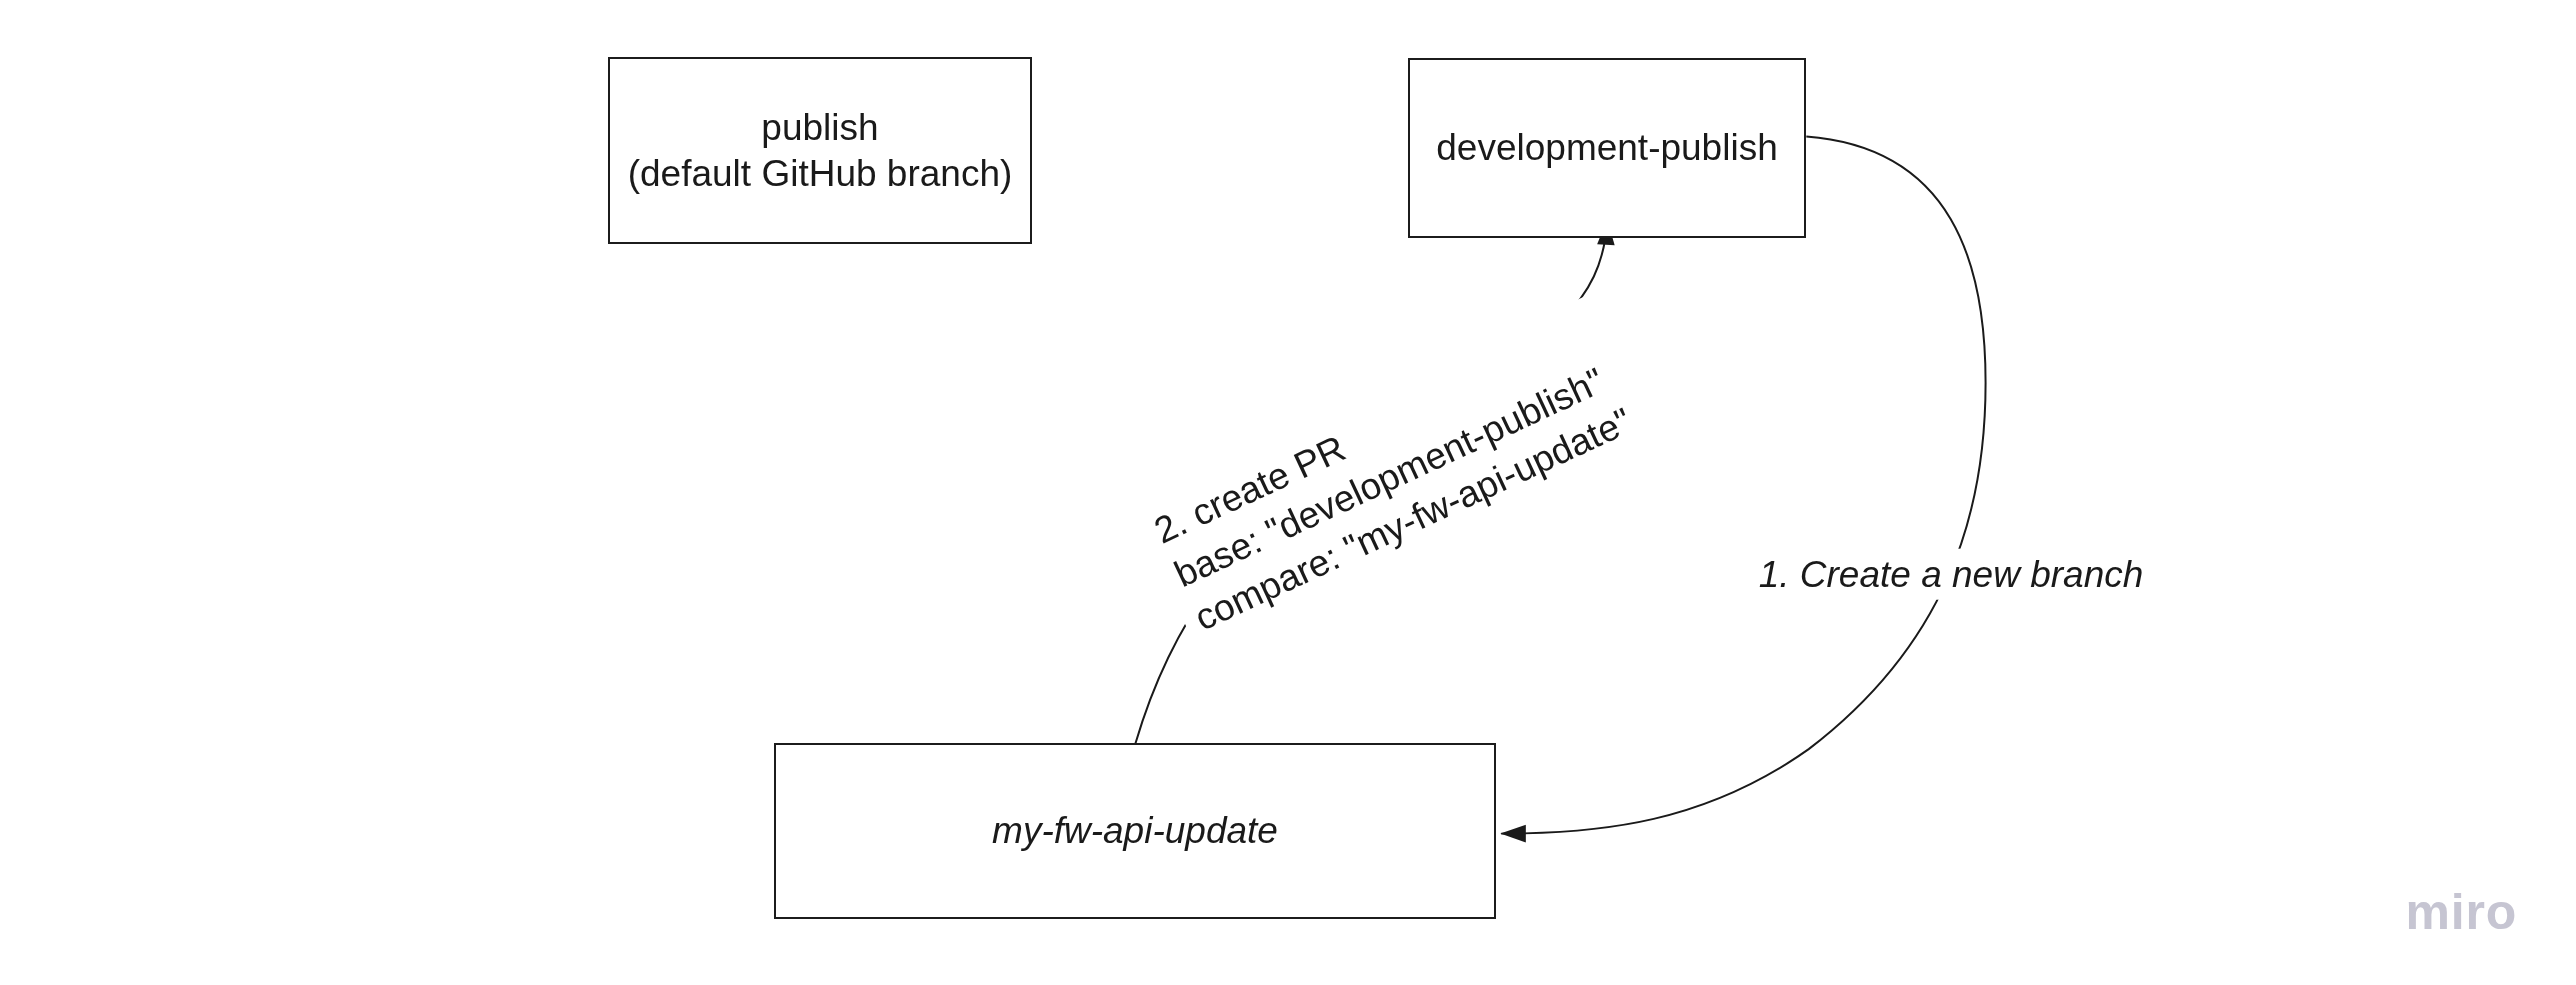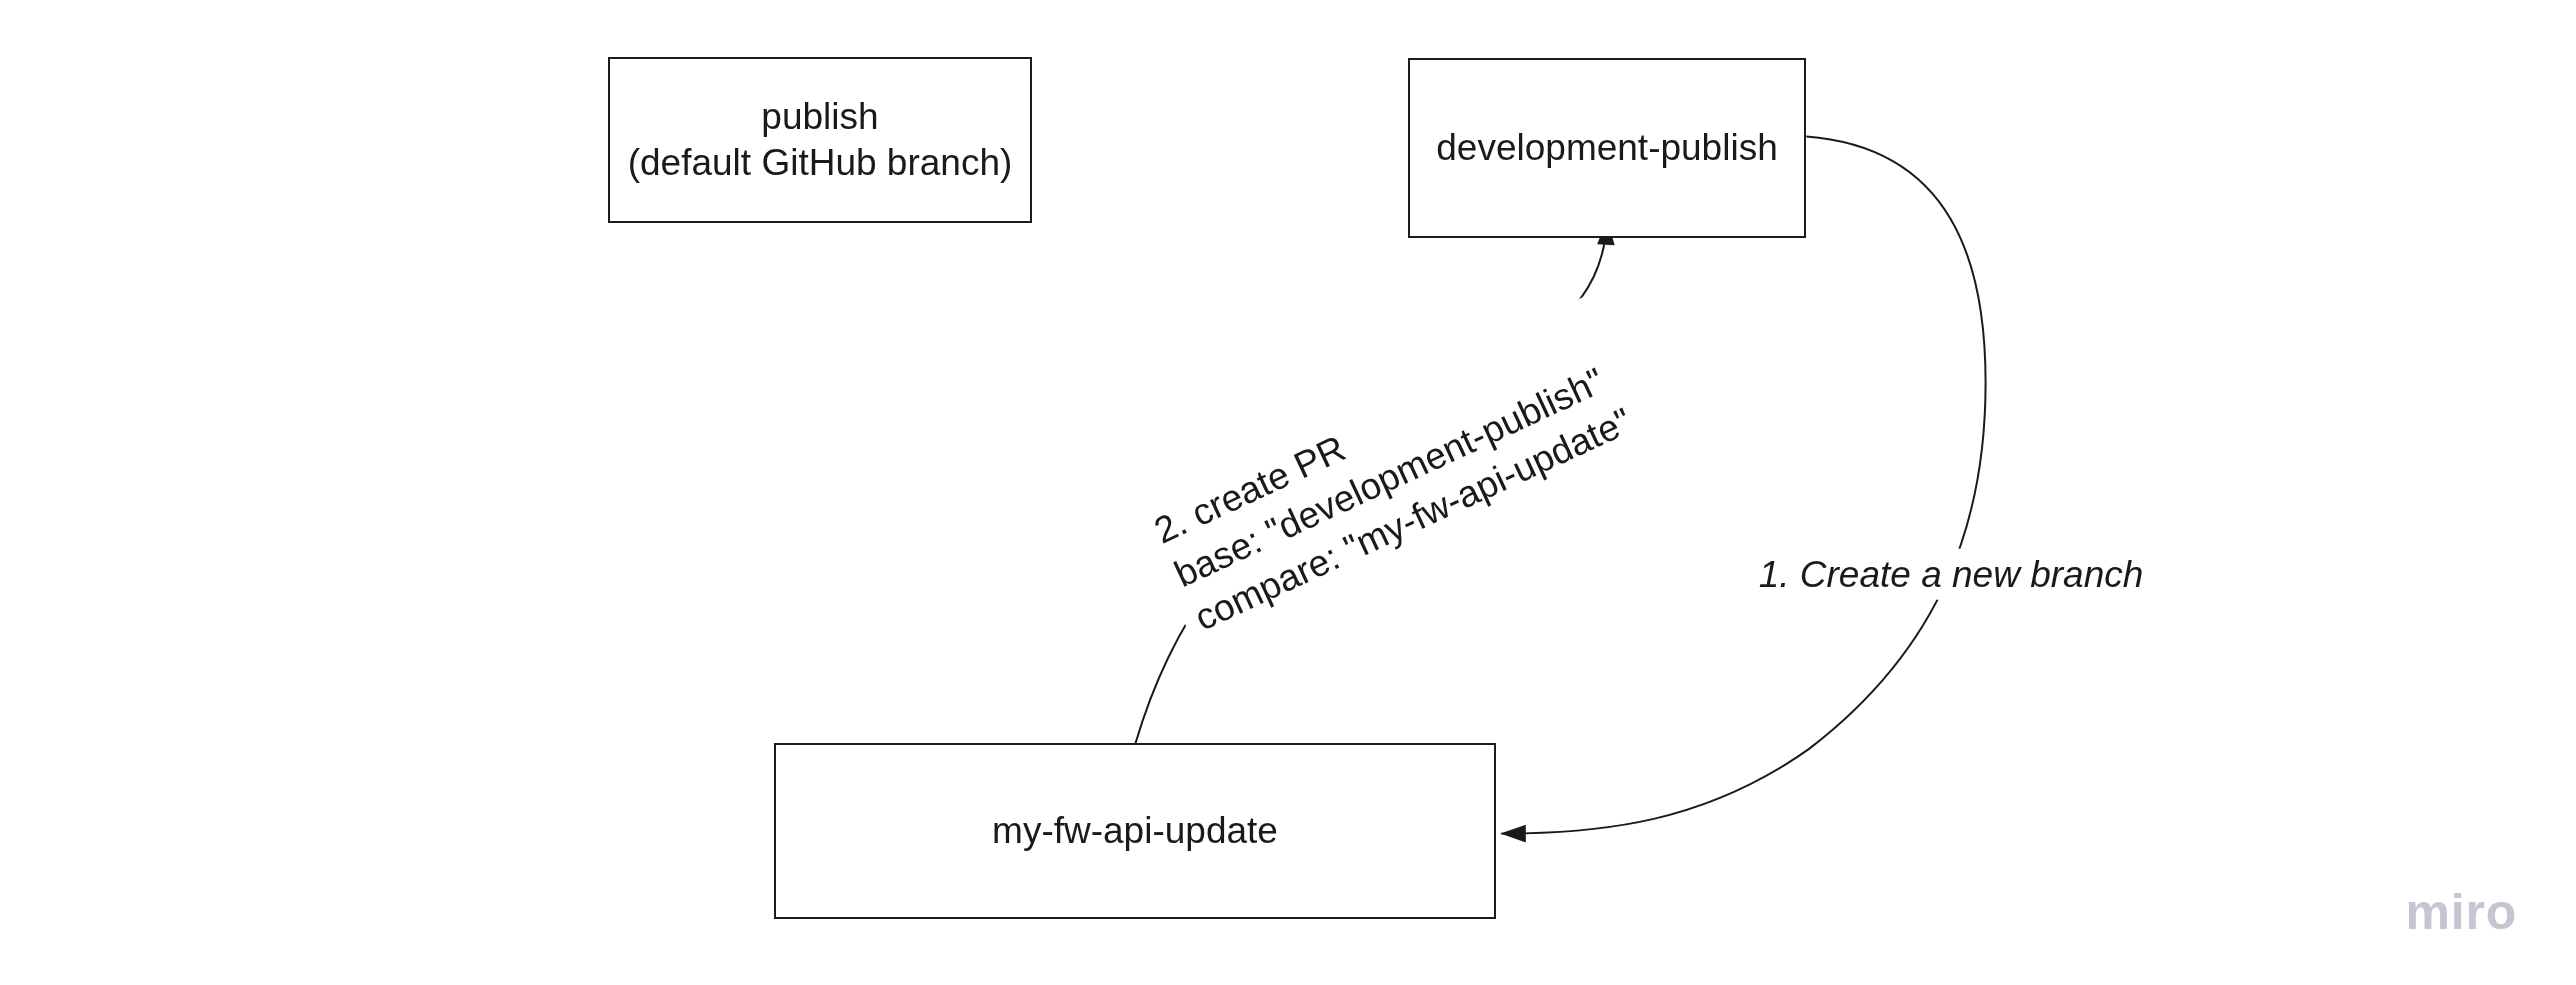--- a/index.html
+++ b/index.html
@@ -38,23 +38,23 @@
     align-items: center;
     justify-content: center;
     text-align: center;
     z-index: 3;
   }
   .shape .shape-label {
     font-size: 37px;
     line-height: 46px;
     color: #1a1a1a;
   }
-  .shape-publish            { left: 608px;  top: 57px;  width: 424px; height: 166px; }
+  .shape-publish            { left: 608px;  top: 57px;  width: 424px; height: 187px; }
   .shape-development-publish{ left: 1408px; top: 58px;  width: 398px; height: 180px; }
-  .shape-my-fw-api-update   { left: 774px;  top: 743px; width: 722px; height: 176px; }
+  .shape-my-fw-api-update   { left: 774px;  top: 743px; width: 722px; height: 176px; font-style: italic; }
 
   .connector-label {
     position: absolute;
     background: #ffffff;
     font-size: 37px;
     color: #1a1a1a;
     white-space: nowrap;
     z-index: 2;
   }
   .label-create-branch {

